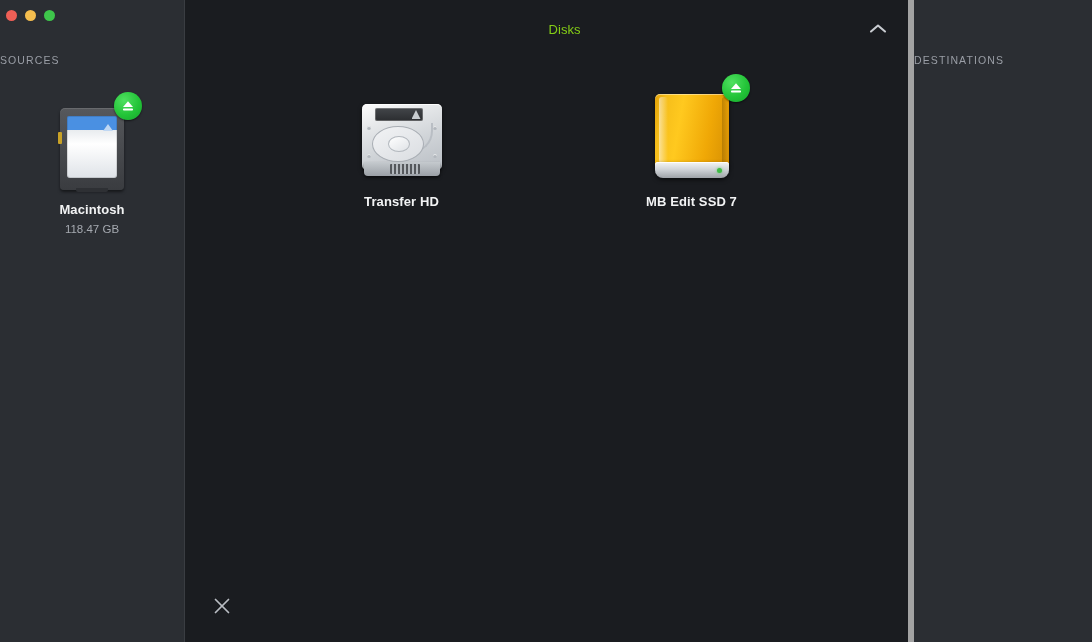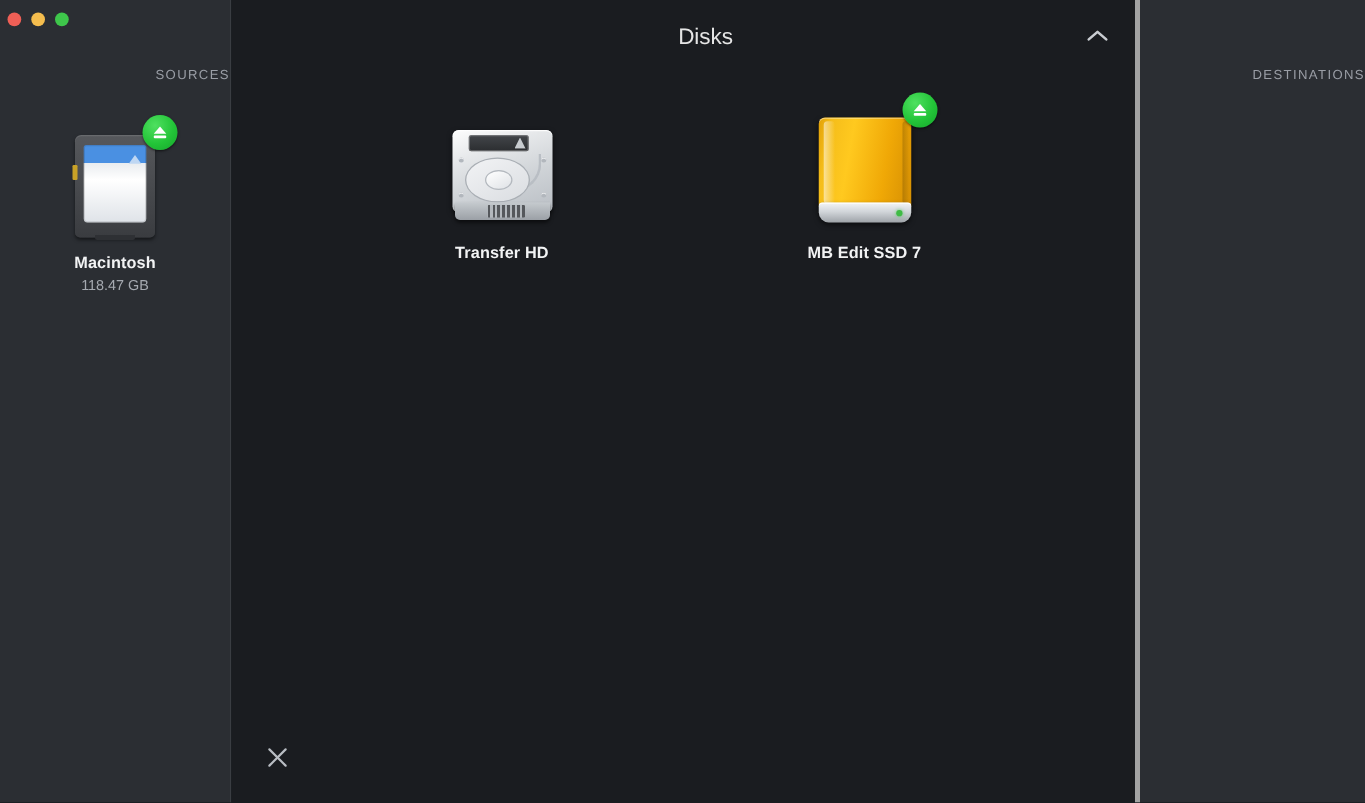--- a/index.html
+++ b/index.html
@@ -21,40 +21,40 @@
   .sidebar {
     width:185px;
     flex:0 0 185px;
     background:#2b2e33;
     position:relative;
     display:flex;
     flex-direction:column;
     align-items:center;
   }
   .sidebar.left { border-right:1px solid #3a3d42; }
-  .sidebar.right { width:184px; flex:0 0 184px; border-left:4px solid #a3a3a3; }
+  .sidebar.right { width:184px; flex:0 0 184px; border-left:6px solid #a3a3a3; }
 
   .traffic {
     position:absolute;
     top:10px; left:6px;
     display:flex;
     gap:8px;
     align-items:center;
   }
   .light { width:11px; height:11px; border-radius:50%; display:block; }
   .light.red    { background:#ef5f56; }
   .light.yellow { background:#f4bd4e; }
   .light.green  { background:#3ec64b; }
 
   .section-title {
     font-size:10.5px;
     letter-spacing:1.1px;
     color:#9a9ea6;
     font-weight:400;
-    text-align:right;
+    text-align:left;
     width:100%;
   }
   .sidebar.left .section-title { margin-top:54px; }
   .sidebar.right .section-title { margin-top:54px; }
 
   .disk-tile {
     display:flex;
     flex-direction:column;
     align-items:center;
     width:100%;
@@ -303,22 +303,22 @@
   }
   .main-header {
     height:58px;
     flex:0 0 58px;
     position:relative;
     display:flex;
     align-items:center;
     justify-content:center;
   }
   .main-title {
-    font-size:18px;
-    color:#e5e5e5;
+    font-size:13px;
+    color:#84cc16;
     font-weight:400;
     padding-left:36px;
   }
   .collapse-btn {
     position:absolute;
     right:15px; top:14px;
     width:30px; height:28px;
     display:flex;
     align-items:center;
     justify-content:center;

